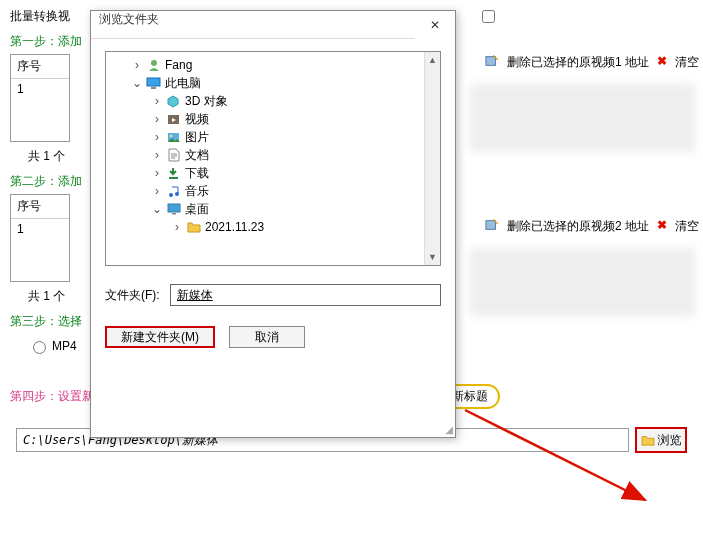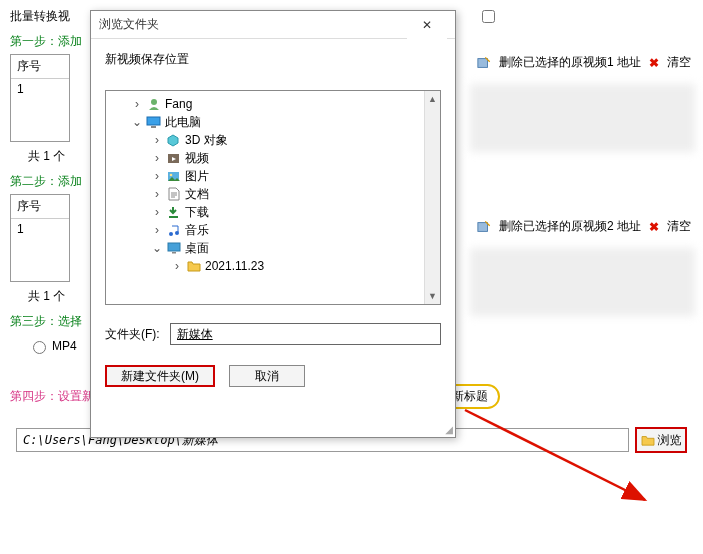--- a/index.html
+++ b/index.html
@@ -2,37 +2,37 @@
 <html><head>
 <meta charset="utf-8">
 <style>
   * { box-sizing: border-box; font-family: "Microsoft YaHei", SimSun, sans-serif; font-size: 12px; }
   body { margin: 0; width: 703px; height: 554px; background: #fff; position: relative; overflow: hidden; }
   .bg { position: absolute; inset: 0; padding: 8px 10px; }
   .gpu { position: absolute; left: 478px; top: 7px; display: flex; align-items: center; gap: 4px; }
   .gpu input { width: 13px; height: 13px; }
   .step-lbl { color: #078019; margin: 8px 0 4px; }
   .step-lbl.pink { color: #d63384; }
-  .actions-row { position: absolute; right: 12px; display: flex; align-items: center; gap: 8px; }
+  .actions-row { position: absolute; right: 4px; display: flex; align-items: flex-start; gap: 8px; }
   .actions-row .ico { width: 14px; height: 14px; }
   .x-ico { color: #d10; font-weight: bold; }
   .list-box { border: 1px solid #999; margin-top: 2px; background: #fff; }
   .list-hdr { border-bottom: 1px solid #ccc; padding: 3px 6px; display: flex; gap: 30px; }
   .list-row { padding: 3px 6px; }
   .count { margin: 6px 0; }
   .radio-grp { display: flex; gap: 20px; border: 2px solid #e8b800; border-radius: 14px; padding: 2px 10px; }
   .radio-item { display: flex; align-items: center; gap: 3px; }
   .path-row { display: flex; gap: 6px; align-items: center; margin-top: 18px; padding: 0 6px; }
   .path-in { flex: 1; height: 24px; border: 1px solid #999; padding: 2px 6px; font-family: Consolas, monospace; font-style: italic; }
   .browse-btn { width: 52px; height: 26px; border: 2px solid #c00; background: #f4f4f4; display: flex; align-items: center; justify-content: center; gap: 3px; }
   .folder-ico { width: 14px; height: 12px; }
   .arrow { position: absolute; pointer-events: none; }
   
   .dialog { position: absolute; left: 90px; top: 10px; width: 366px; height: 428px; background: #fff; border: 1px solid #888; box-shadow: 2px 2px 8px rgba(0,0,0,0.25); display: flex; flex-direction: column; }
-  .dlg-title { height: 28px; background: #fff; display: flex; align-items: center; justify-content: space-between; padding: 0 8px 0 8px; color: #333; border-bottom: 1px solid #ddd; }
+  .dlg-title { height: 28px; background: #fff; display: flex; justify-content: space-between; padding: 0 0 0 8px; color: #333; border-bottom: 1px solid #ddd; }
   .dlg-close { width: 40px; height: 28px; background: #fff; color: #333; display: flex; align-items: center; justify-content: center; font-size: 16px; }
   .dlg-body { padding: 12px 14px; flex: 1; display: flex; flex-direction: column; }
   .dlg-sub { margin-bottom: 22px; }
   .tree-box { border: 1px solid #888; height: 215px; overflow: hidden; position: relative; }
   .tree { padding: 4px 2px; }
   .tree-row { display: flex; align-items: center; height: 18px; gap: 4px; padding-left: 6px; }
   .tree-ind { display: inline-block; }
   .exp { width: 10px; display: inline-block; text-align: center; color: #555; cursor: pointer; user-select: none; }
   .node-ico { width: 15px; height: 15px; display: inline-flex; align-items: center; justify-content: center; }
   .sb { position: absolute; right: 0; top: 0; bottom: 0; width: 16px; background: #f0f0f0; display: flex; flex-direction: column; justify-content: space-between; border-left: 1px solid #ddd; }
@@ -136,21 +136,20 @@
 </div>
 
 <div class="dialog">
   <div class="dlg-title">
     <span>浏览文件夹</span>
     <div class="dlg-close">
       <span>✕</span>
     </div>
   </div>
   <div class="dlg-body">
-    <div class="dlg-sub">新视频保存位置</div>
 
     <div class="tree-box">
       <div class="tree">
         <div class="tree-row">
             <span class="tree-ind" style="width:14px;"></span>
             <span class="exp">›</span>
             <span class="node-ico">
               <svg width="14" height="14" viewBox="0 0 14 14">
                 <circle cx="7" cy="5" r="3" fill="#6bb36b"></circle>
                 <path d="M2 13 q5-6 10 0" fill="#6bb36b"></path>

